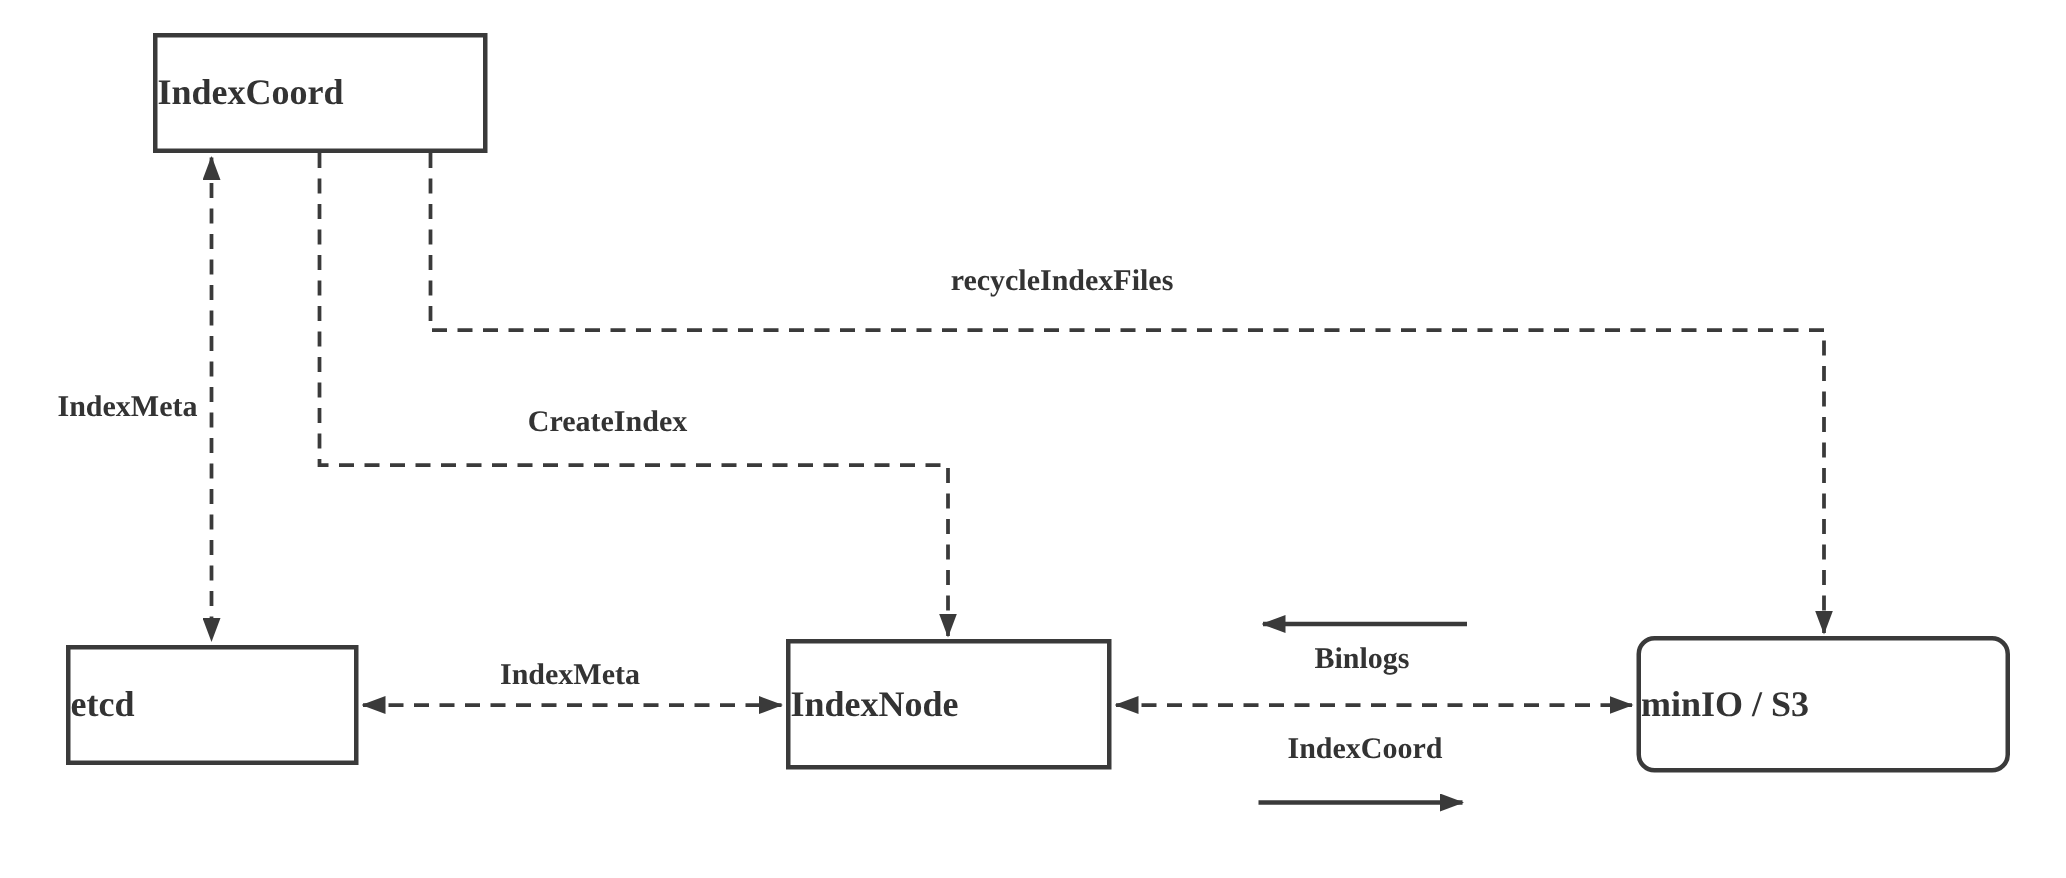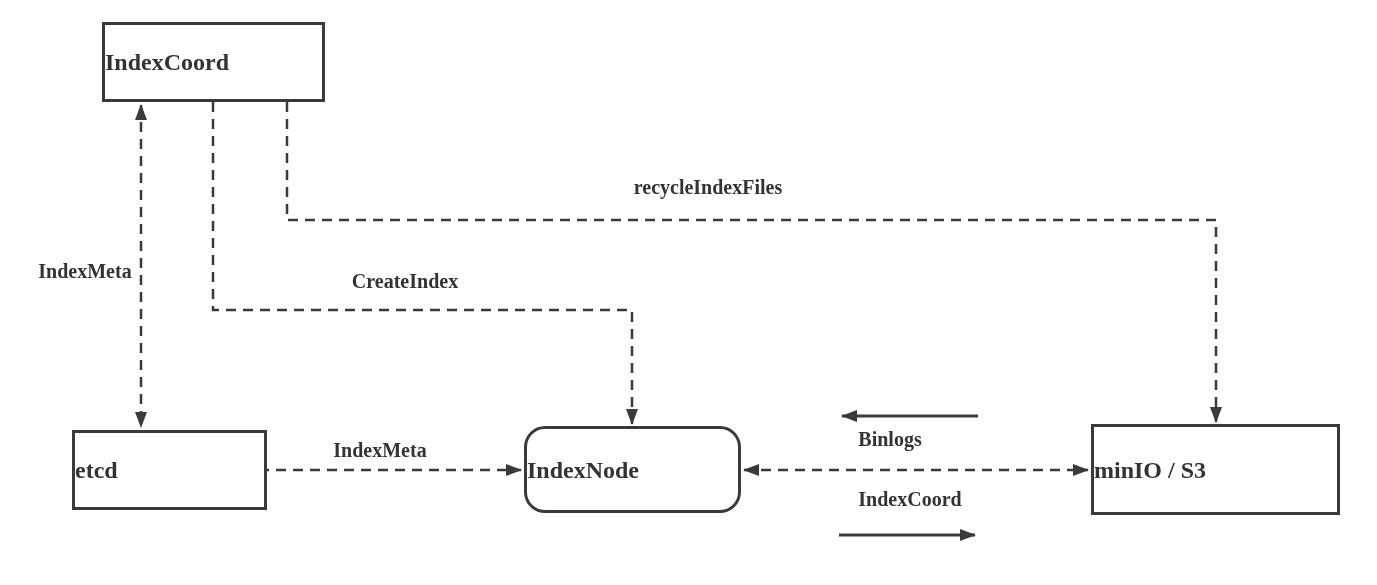--- a/index.html
+++ b/index.html
@@ -47,37 +47,37 @@
     flex-direction: column;
     align-items: flex-start;
     justify-content: center;
     font-weight: bold;
     font-size: 24px;
     color: var(--text-color);
     text-align: center;
     line-height: 1.25;
   }
   .node-indexcoord { left: 102px; top: 22px;  width: 223px; height: 80px; }
-  .node-etcd       { left: 44px;  top: 430px; width: 195px; height: 80px; margin-left: 28px; }
-  .node-indexnode  { left: 524px; top: 426px; width: 217px; height: 87px; border-radius: 21px; }
-  .node-storage    { left: 1091px;top: 424px; width: 249px; height: 91px; }
+  .node-etcd       { left: 44px;  top: 430px; width: 195px; height: 80px; }
+  .node-indexnode  { left: 524px; top: 426px; width: 217px; height: 87px; }
+  .node-storage    { left: 1091px;top: 424px; width: 249px; height: 91px; border-radius: 12px; }
   .edge-label {
     position: absolute;
     font-weight: bold;
     font-size: 20px;
     color: var(--text-color);
     text-align: center;
     white-space: nowrap;
     font-family: Liberation Serif, serif;
   }
   .label-indexmeta-left   { left: 30px;  top: 260px; width: 110px; }
   .label-createindex      { left: 330px; top: 270px; width: 150px; }
   .label-recycleindexfiles{ left: 618px; top: 176px; width: 180px; }
   .label-indexmeta-mid    { left: 325px; top: 439px; width: 110px; }
-  .label-binlogs          { left: 840px; top: 428px; width: 100px; }
+  .label-binlogs          { left: 858px; top: 428px; width: 100px; }
   .label-indexfiles       { left: 854px; top: 488px; width: 112px; }
 </style>
 </head>
 <body>
 
 <div class="diagram">
 
   <svg class="connectors" viewBox="0 0 1377 585" xmlns="http://www.w3.org/2000/svg">
     <defs>
       <marker id="arrow" viewBox="0 0 16 12" refX="15" refY="6" markerWidth="16" markerHeight="12" markerUnits="userSpaceOnUse" orient="auto-start-reverse">

